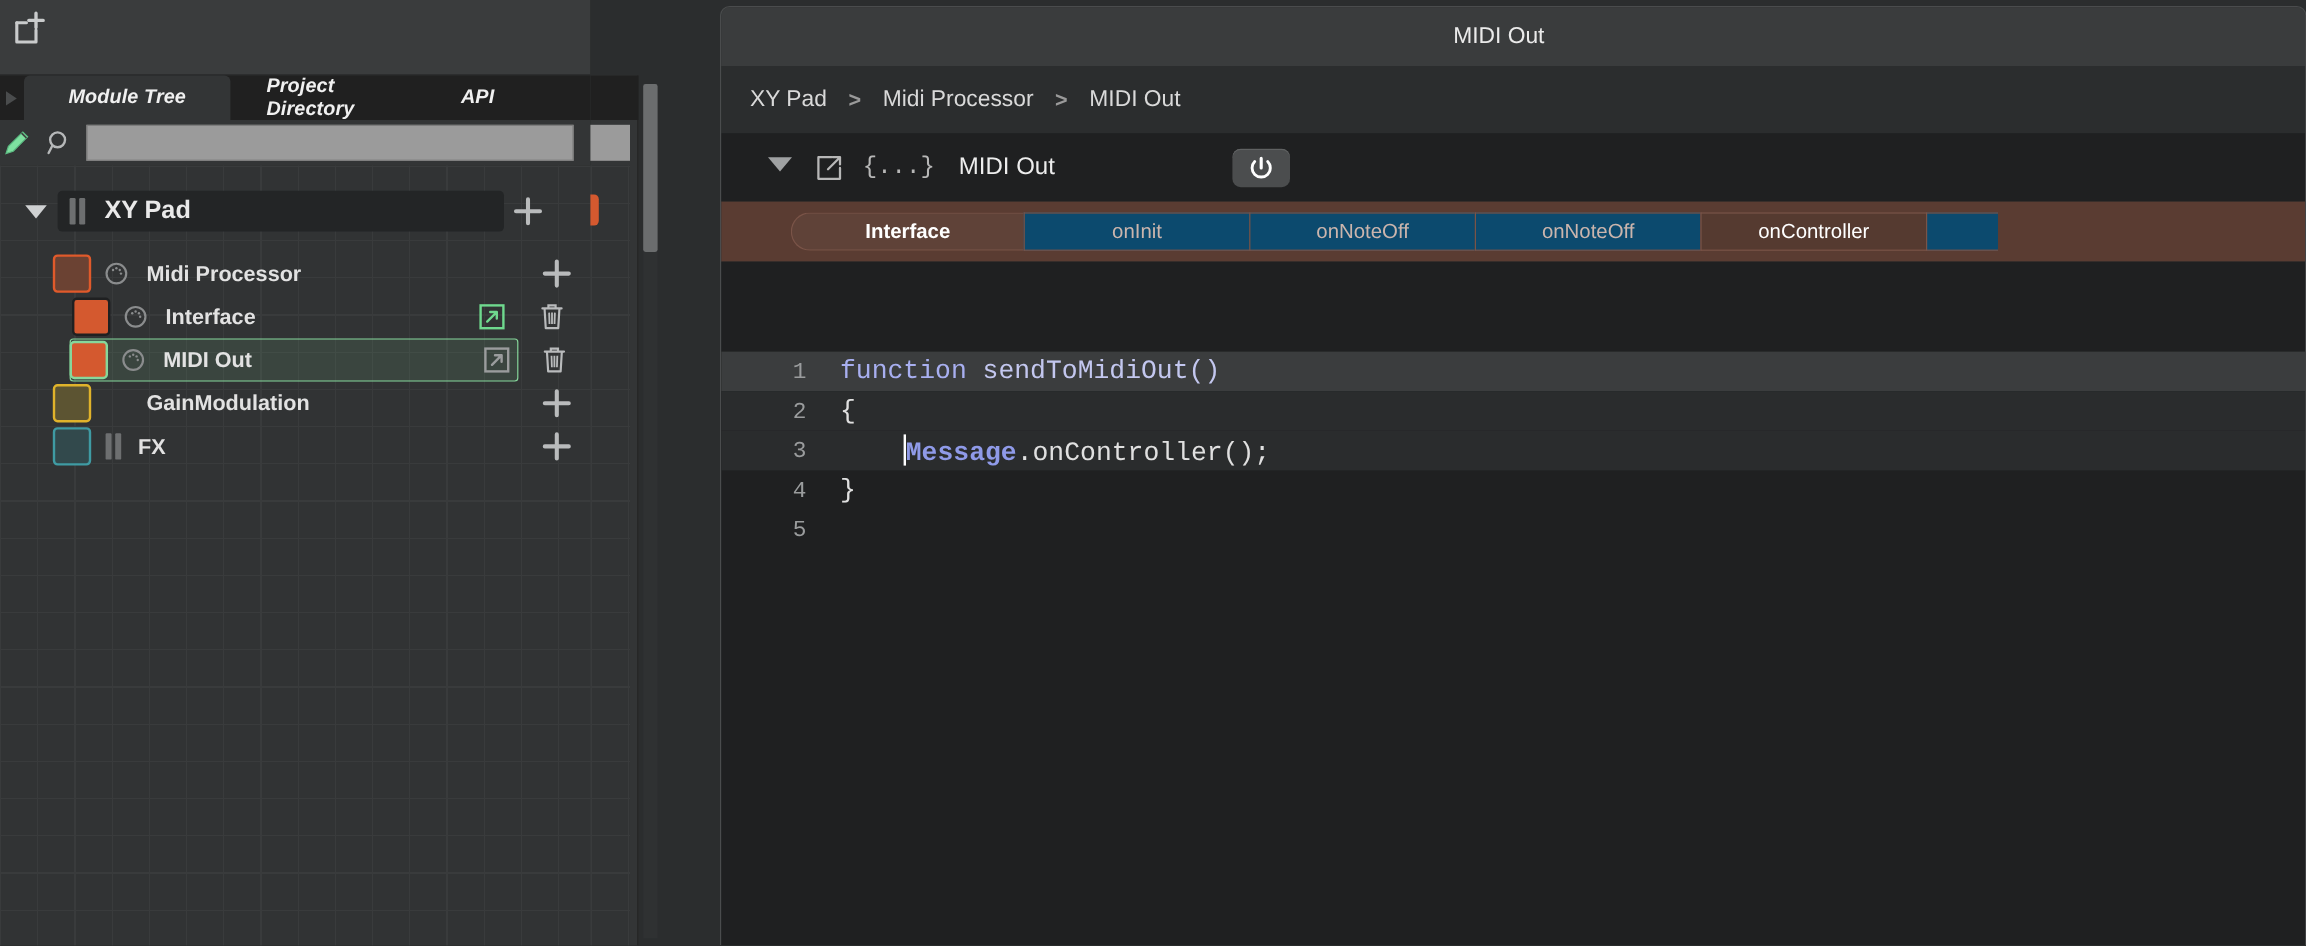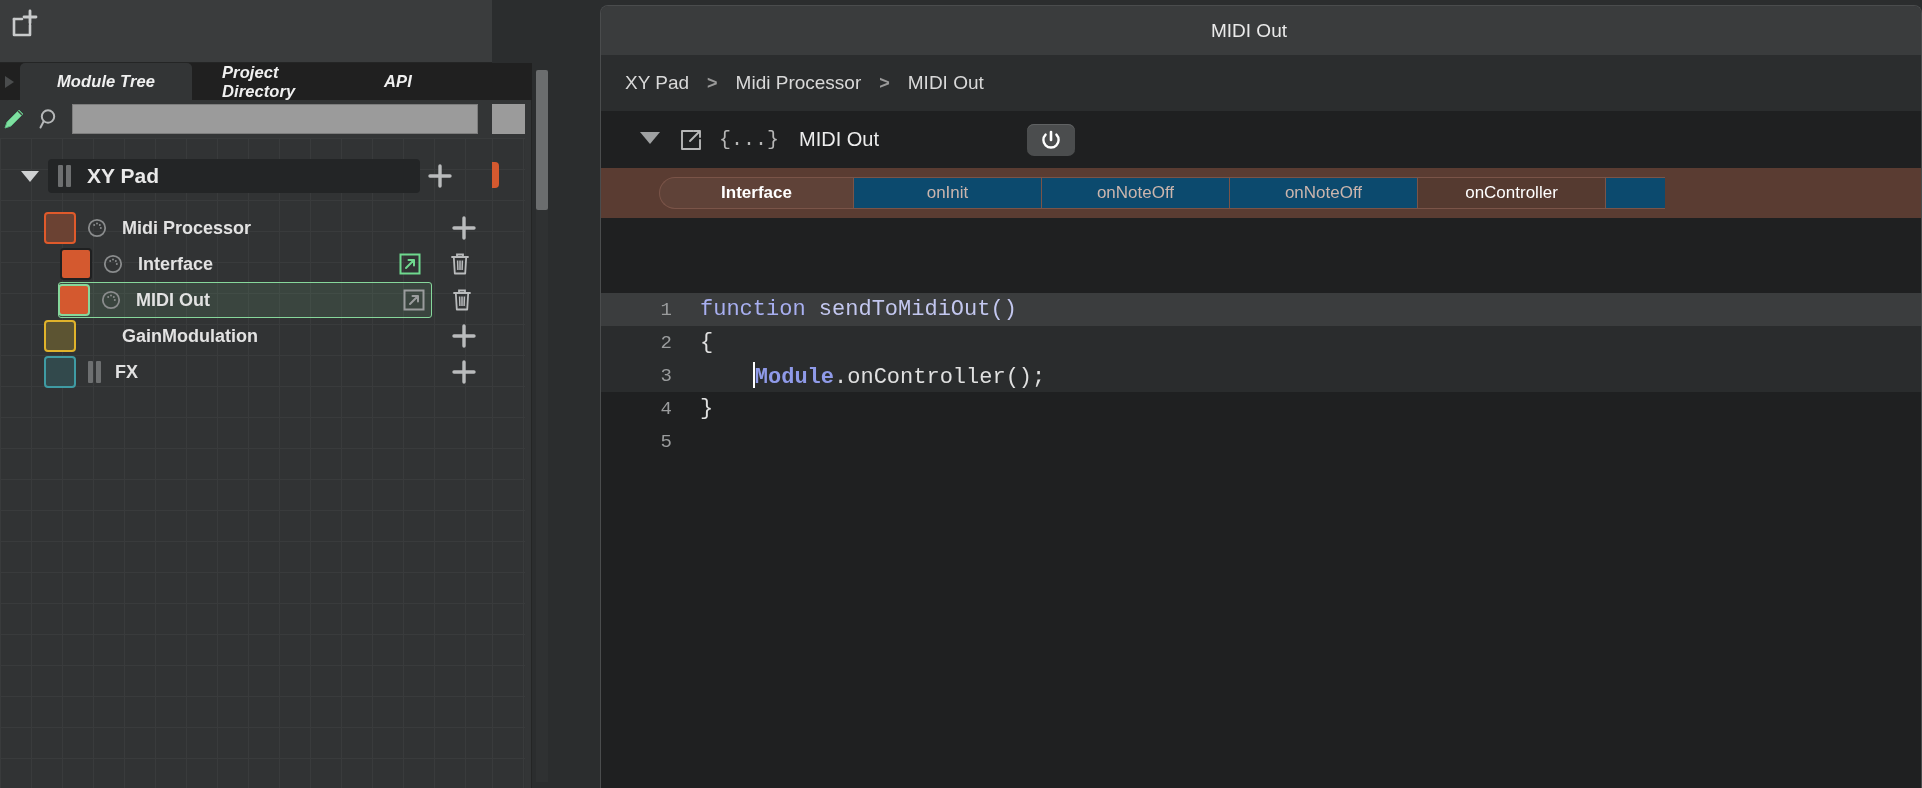--- a/index.html
+++ b/index.html
@@ -445,21 +445,21 @@
         <div class="code-text"><span class="tok-kw">function </span><span class="tok-fn">sendToMidiOut()</span></div>
       </div>
 
       <div class="code-line hl2">
         <div class="gutter">2</div>
         <div class="code-text tok-plain">{</div>
       </div>
 
       <div class="code-line hl2">
         <div class="gutter">3</div>
-        <div class="code-text"><span class="tok-plain">    </span><span class="caret"></span><span class="tok-obj">Module</span><span class="tok-plain">.onController();</span></div>
+        <div class="code-text"><span class="tok-plain">    </span><span class="caret"></span><span class="tok-obj">Message</span><span class="tok-plain">.onController();</span></div>
       </div>
 
       <div class="code-line">
         <div class="gutter">4</div>
         <div class="code-text tok-plain">}</div>
       </div>
 
       <div class="code-line">
         <div class="gutter">5</div>
         <div class="code-text tok-plain"></div>

